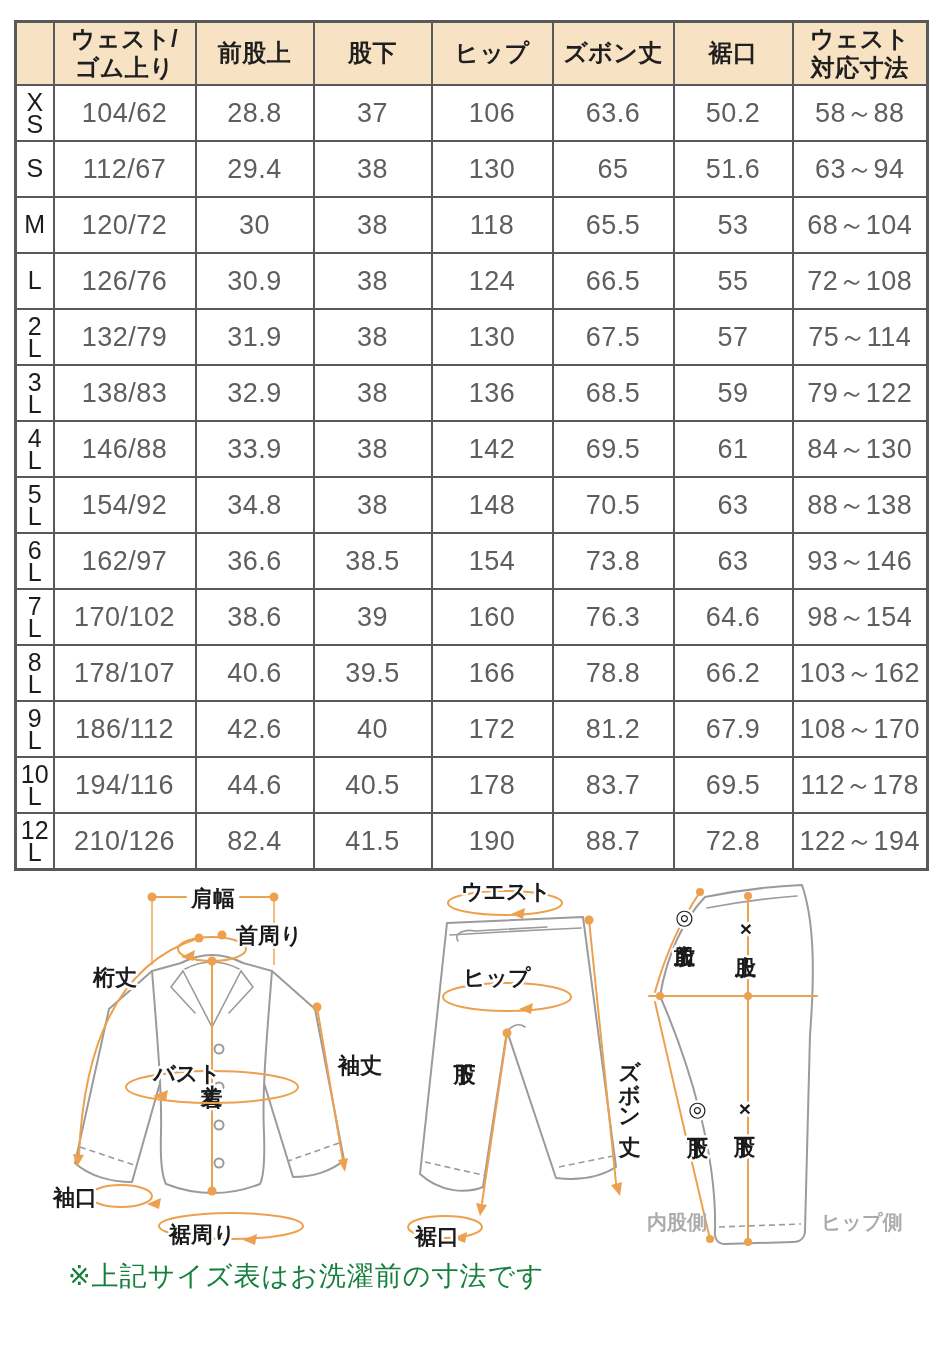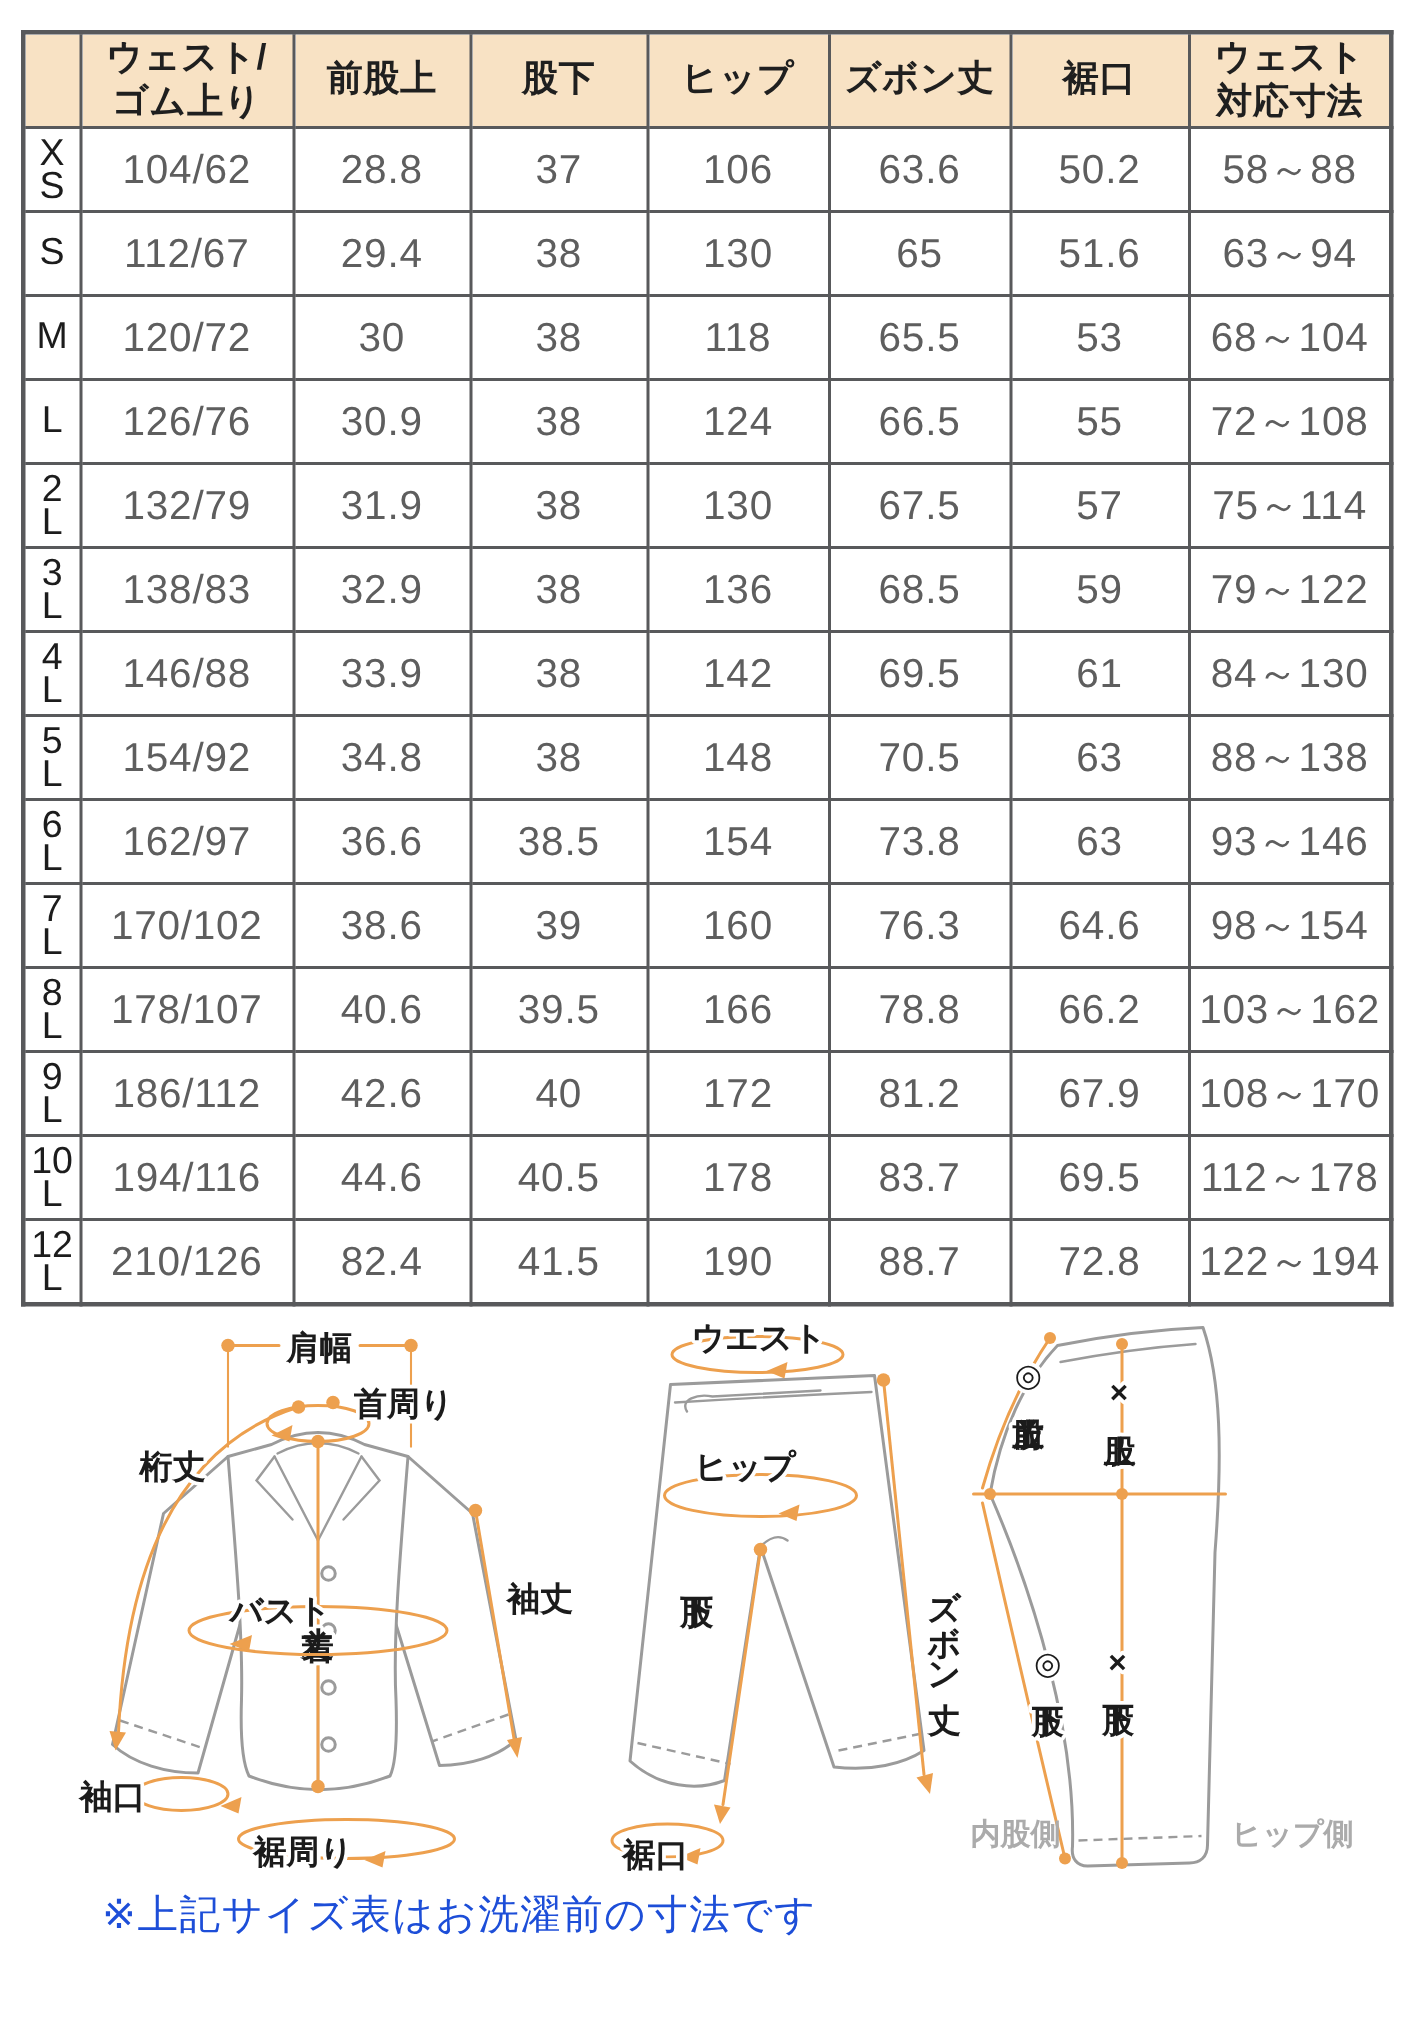--- a/index.html
+++ b/index.html
@@ -46,21 +46,21 @@
     font-size:22px;font-weight:bold;fill:#1b1b1b;
     paint-order:stroke;stroke:#ffffff;stroke-width:5px;stroke-linejoin:round;
   }
   .vlbl{writing-mode:tb;}
   .glbl{
     font-family:"Liberation Sans","DejaVu Sans",sans-serif;
     font-size:20px;font-weight:bold;fill:#ababab;stroke:none;
   }
   
   .note{
-    margin:8px 0 0 68px;font-size:27px;color:#1d4ed8;letter-spacing:1px;
+    margin:8px 0 0 68px;font-size:27px;color:#15803d;letter-spacing:1px;
   }
 </style>
 </head>
 <body>
 
 <table class="size-table">
   <colgroup>
     <col style="width:38px">
       <col style="width:142px">
       <col style="width:118px">

